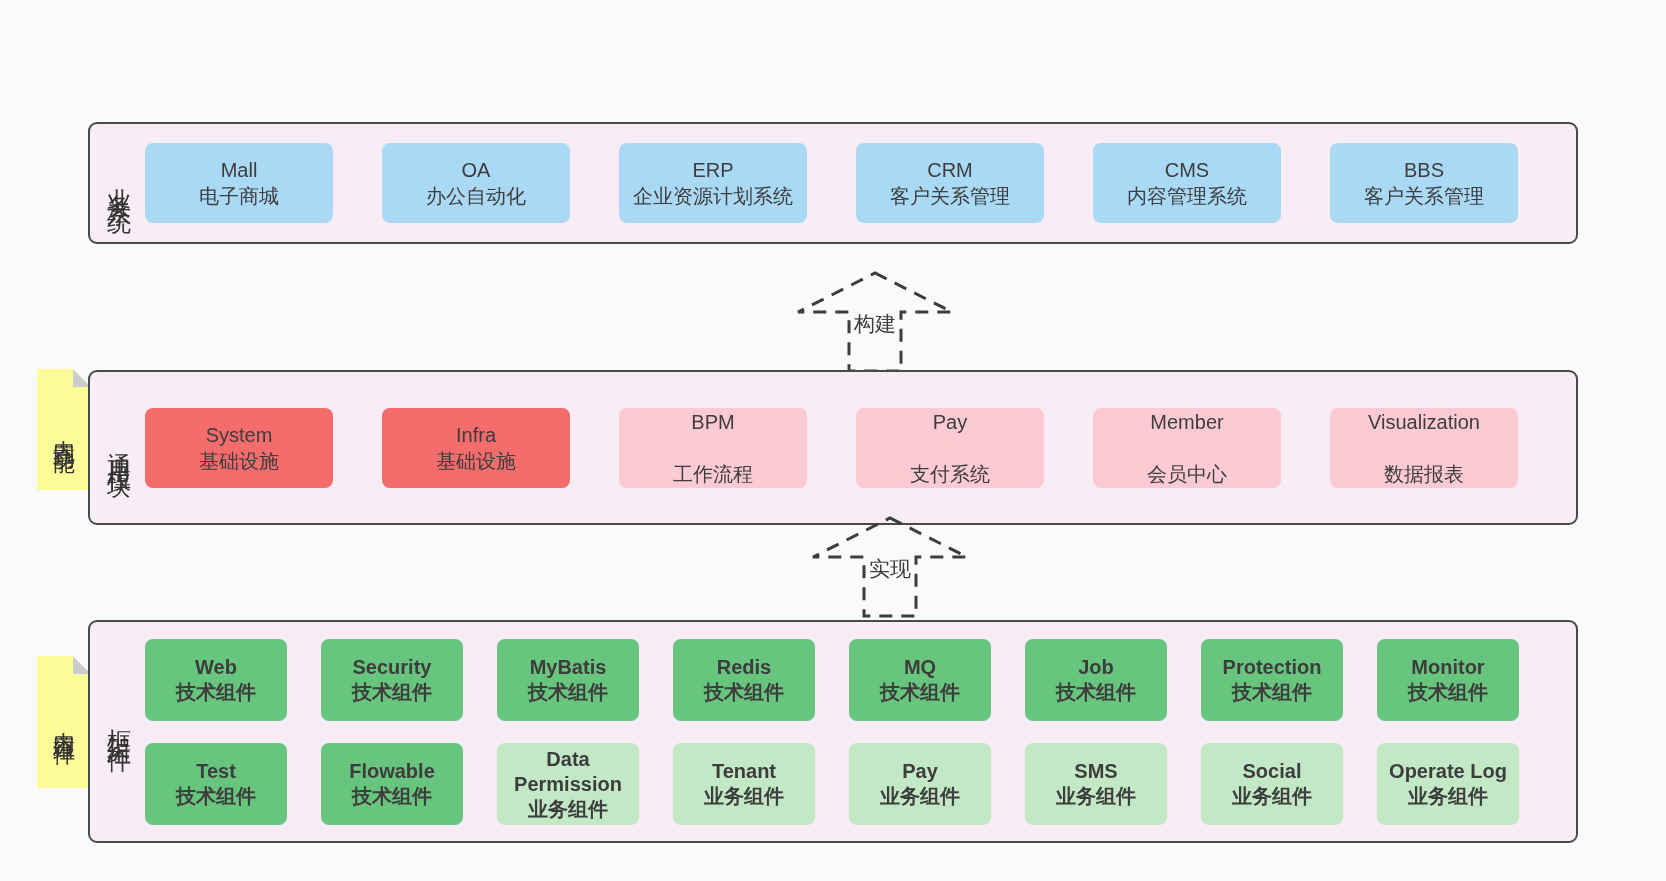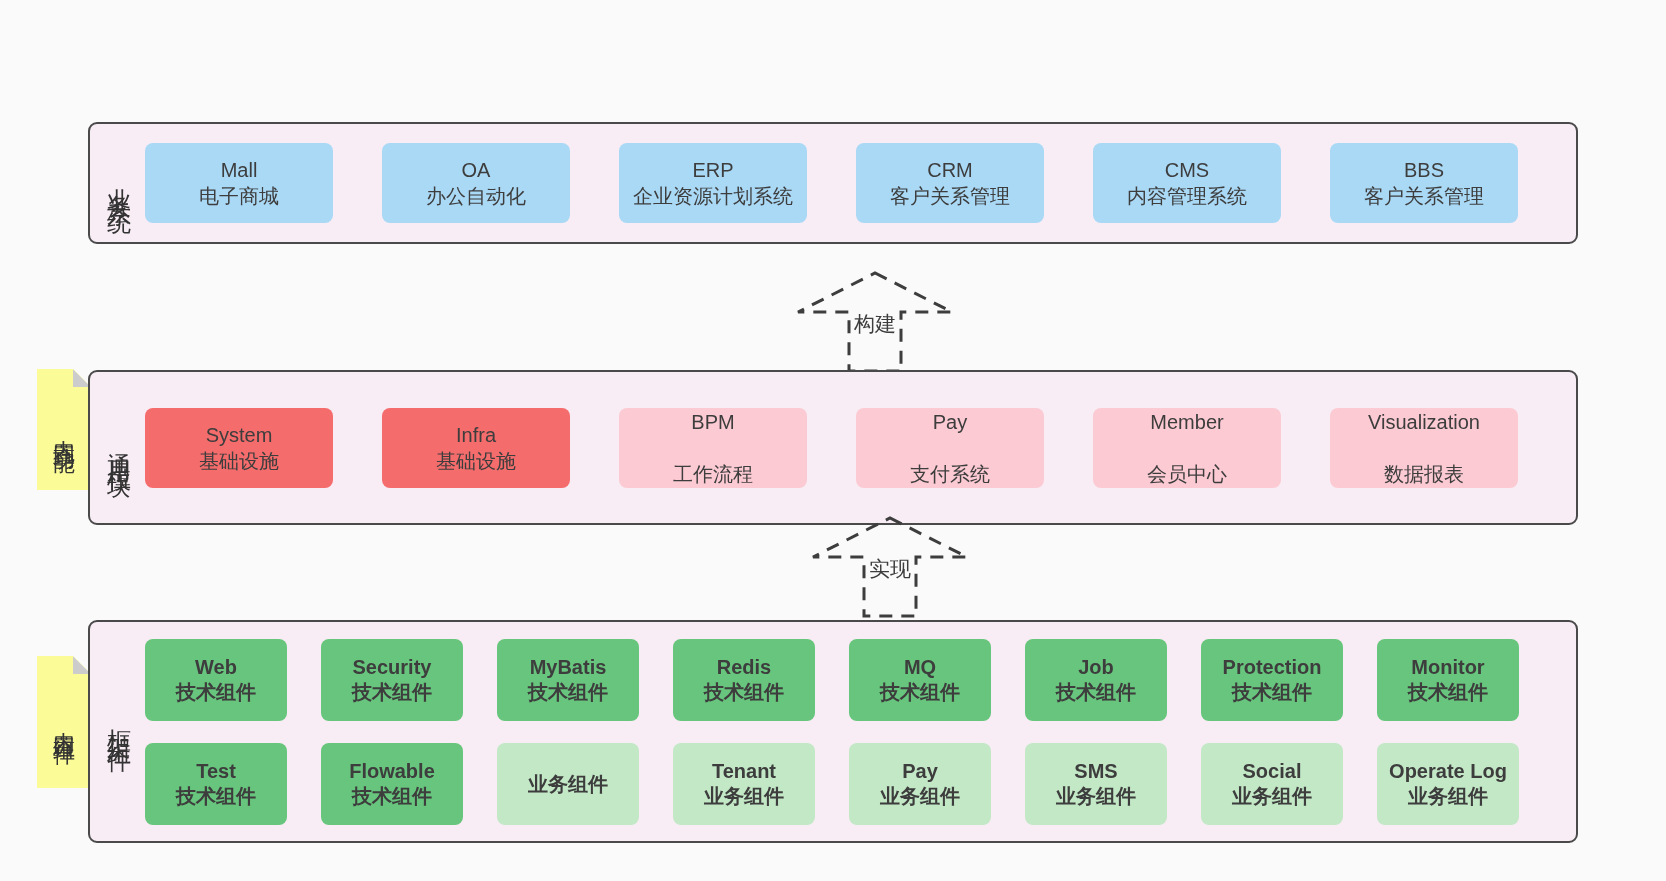--- a/index.html
+++ b/index.html
@@ -265,20 +265,21 @@
       <div class="comp-row" id="components-row-2">
           <div class="box green-dark">
             <span class="box-title">Test</span>
             <span class="box-subtitle">技术组件</span>
           </div>
           <div class="box green-dark">
             <span class="box-title">Flowable</span>
             <span class="box-subtitle">技术组件</span>
           </div>
           <div class="box green-light">
+            <span class="box-title">Data Permission</span>
             <span class="box-subtitle">业务组件</span>
           </div>
           <div class="box green-light">
             <span class="box-title">Tenant</span>
             <span class="box-subtitle">业务组件</span>
           </div>
           <div class="box green-light">
             <span class="box-title">Pay</span>
             <span class="box-subtitle">业务组件</span>
           </div>

